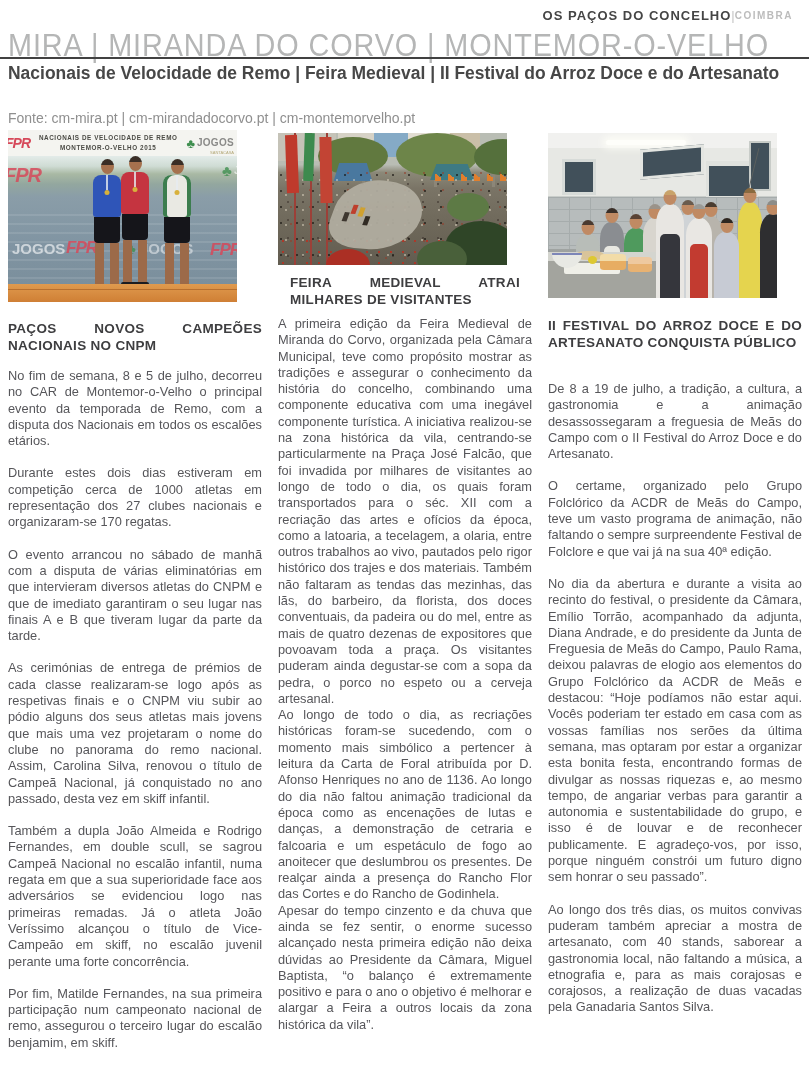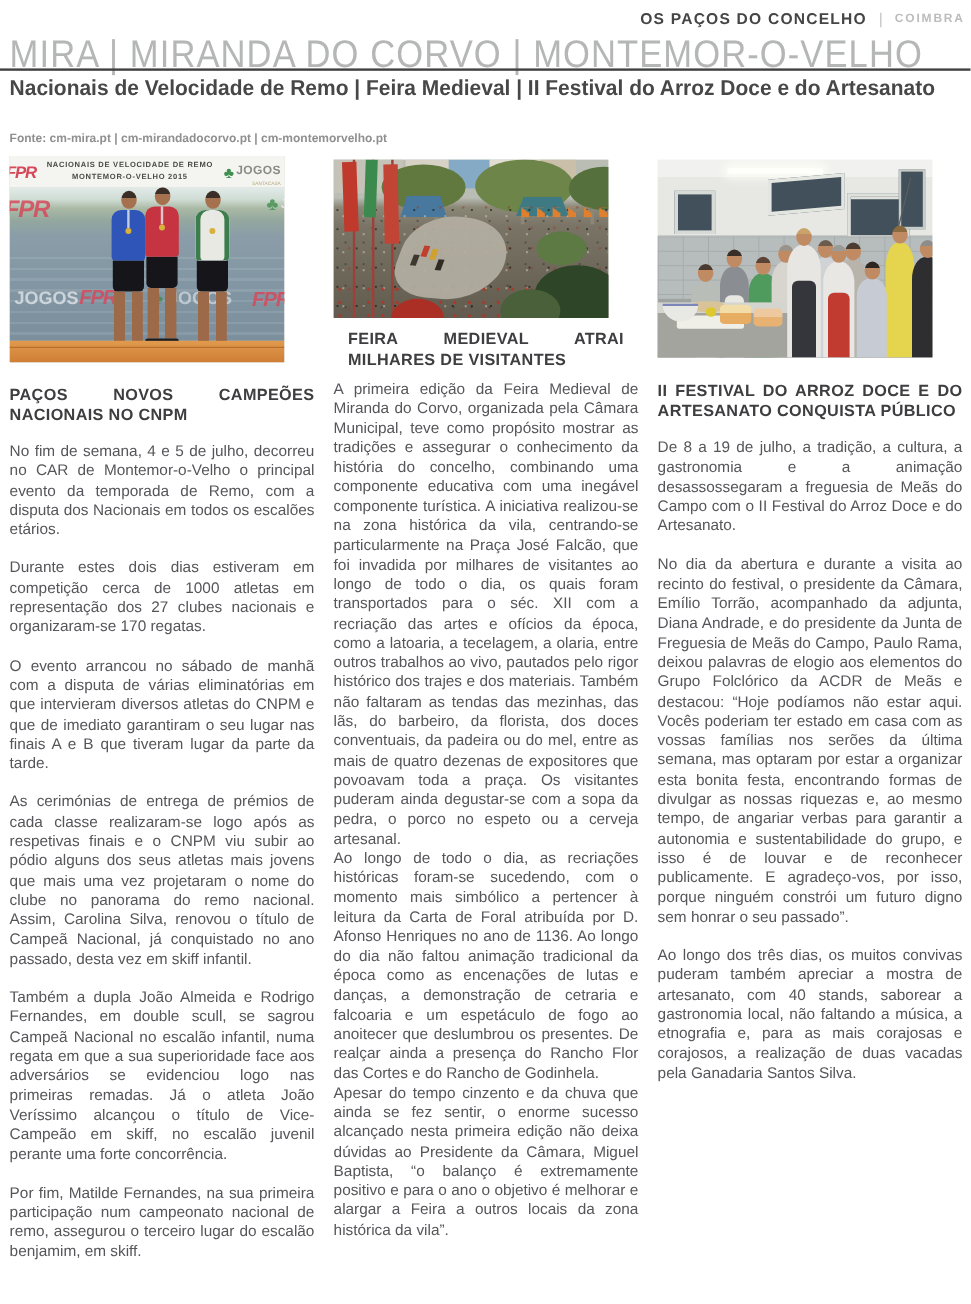--- a/index.html
+++ b/index.html
@@ -1,39 +1,39 @@
 <!DOCTYPE html>
 <html lang="pt"><head>
 <meta charset="utf-8">
 <style>
   html,body{margin:0;padding:0;background:#fff;}
   #page{position:relative;width:809px;height:1087px;background:#ffffff;overflow:hidden;
         font-family:"Liberation Sans","DejaVu Sans",sans-serif;color:#545456;}
 
   
-  .hdr{position:absolute;top:8px;right:5px;display:flex;align-items:center;gap:10px;white-space:nowrap;}
+  .hdr{position:absolute;top:8px;right:16px;display:flex;align-items:center;white-space:nowrap;}
   .hdr .brand{font-size:13px;font-weight:bold;letter-spacing:1px;color:#454545;}
   .hdr .sep{color:#c4c4c4;font-size:13px;}
   .hdr .region{font-size:10px;font-weight:bold;letter-spacing:1.5px;color:#bcbcbc;}
 
   .bigtitle{position:absolute;top:27px;left:8px;font-size:32px;font-weight:400;color:#b5b6b6;
             letter-spacing:1px;white-space:nowrap;transform:scaleX(0.9);transform-origin:left center;}
   .rule{position:absolute;top:57px;left:0;width:809px;height:2px;background:#414141;}
   .subtitle{position:absolute;top:63px;left:8px;font-size:18px;font-weight:bold;color:#474747;
             white-space:nowrap;transform:scaleX(0.97);transform-origin:left center;}
-  .fonte{position:absolute;top:110px;left:8px;font-size:10px;color:#8f8f8f;font-weight:bold;}
+  .fonte{position:absolute;top:110px;left:8px;font-size:14px;color:#8f8f8f;}
 
   
   .col{position:absolute;top:130px;width:254px;}
   .col1{left:8px;} .col2{left:278px;} .col3{left:548px;}
   .headline{font-size:13.5px;line-height:17px;font-weight:bold;color:#3e3e40;
             letter-spacing:.3px;text-align:justify;margin:0;}
   .col1 .headline{margin:18px 0 14px;}
   .col2 .headline{margin:9px 12px 8px;}
-  .col3 .headline{margin:19px 0 14px;}
+  .col3 .headline{margin:19px 0 30px;}
   .body p{font-size:12.8px;line-height:16.3px;text-align:justify;color:#56565a;margin:0 0 16px;hyphens:none;}
   .body p.tight{margin:0;}
 
   
   .photo{position:relative;width:229px;overflow:hidden;background:#cfcfcb;}
 
   
   .ph1{height:172px;}
   .ph1 .banner{position:absolute;top:0;left:0;right:0;height:26px;background:#f4f4f0;display:flex;align-items:center;z-index:3;}
   .fprtxt{color:#d6495a;font-weight:bold;font-style:italic;font-size:14px;letter-spacing:-1px;}
@@ -174,21 +174,21 @@
         <div class="hd"></div>
           <div class="tr" style="box-shadow:inset 4px 0 0 #3c7d4e,inset -4px 0 0 #3c7d4e;"></div>
           <div class="sh"></div>
           <div class="lg"></div>
           <div class="ft"></div>
       </div>
       <div class="deck"></div>
     </div>
     <h2 class="headline">PAÇOS NOVOS CAMPEÕES NACIONAIS NO CNPM</h2>
     <div class="body">
-      <p>No fim de semana, 4 e 5 de julho, decorreu no CAR de Montemor-o-Velho o principal evento da temporada de Remo, com a disputa dos Nacionais em todos os escalões etários.</p>
+      <p>No fim de semana, 8 e 5 de julho, decorreu no CAR de Montemor-o-Velho o principal evento da temporada de Remo, com a disputa dos Nacionais em todos os escalões etários.</p>
       <p>Durante estes dois dias estiveram em competição cerca de 1000 atletas em representação dos 27 clubes nacionais e organizaram-se 170 regatas.</p>
       <p>O evento arrancou no sábado de manhã com a disputa de várias eliminatórias em que intervieram diversos atletas do CNPM e que de imediato garantiram o seu lugar nas finais A e B que tiveram lugar da parte da tarde.</p>
       <p>As cerimónias de entrega de prémios de cada classe realizaram-se logo após as respetivas finais e o CNPM viu subir ao pódio alguns dos seus atletas mais jovens que mais uma vez projetaram o nome do clube no panorama do remo nacional. Assim, Carolina Silva, renovou o título de Campeã Nacional, já conquistado no ano passado, desta vez em skiff infantil.</p>
       <p>Também a dupla João Almeida e Rodrigo Fernandes, em double scull, se sagrou Campeã Nacional no escalão infantil, numa regata em que a sua superioridade face aos adversários se evidenciou logo nas primeiras remadas. Já o atleta João Veríssimo alcançou o título de Vice-Campeão em skiff, no escalão juvenil perante uma forte concorrência.</p>
       <p>Por fim, Matilde Fernandes, na sua primeira participação num campeonato nacional de remo, assegurou o terceiro lugar do escalão benjamim, em skiff.</p>
     </div>
   </div>
 
   <div class="col col2">
     <div class="photo ph2">
@@ -255,18 +255,19 @@
       <div class="tray"></div>
       <div class="bowl"></div>
       <div class="bread"></div>
       <div class="lemon"></div>
       <div class="cake" style="left:52px;bottom:28px;width:26px;height:16px;background:linear-gradient(180deg,#f2dca8 0 45%,#e7ad62 45%);"></div>
       <div class="cake" style="left:80px;bottom:26px;width:24px;height:15px;background:linear-gradient(180deg,#eec9a0 0 45%,#e8b272 45%);"></div>
     </div>
     <h2 class="headline">II FESTIVAL DO ARROZ DOCE E DO ARTESANATO CONQUISTA PÚBLICO</h2>
     <div class="body">
       <p>De 8 a 19 de julho, a tradição, a cultura, a gastronomia e a animação desassossegaram a freguesia de Meãs do Campo com o II Festival do Arroz Doce e do Artesanato.</p>
+      <p>O certame, organizado pelo Grupo Folclórico da ACDR de Meãs do Campo, teve um vasto programa de animação, não faltando o sempre surpreendente Festival de Folclore e que vai já na sua 40ª edição.</p>
       <p>No dia da abertura e durante a visita ao recinto do festival, o presidente da Câmara, Emílio Torrão, acompanhado da adjunta, Diana Andrade, e do presidente da Junta de Freguesia de Meãs do Campo, Paulo Rama, deixou palavras de elogio aos elementos do Grupo Folclórico da ACDR de Meãs e destacou: “Hoje podíamos não estar aqui. Vocês poderiam ter estado em casa com as vossas famílias nos serões da última semana, mas optaram por estar a organizar esta bonita festa, encontrando formas de divulgar as nossas riquezas e, ao mesmo tempo, de angariar verbas para garantir a autonomia e sustentabilidade do grupo, e isso é de louvar e de reconhecer publicamente. E agradeço-vos, por isso, porque ninguém constrói um futuro digno sem honrar o seu passado”.</p>
       <p>Ao longo dos três dias, os muitos convivas puderam também apreciar a mostra de artesanato, com 40 stands, saborear a gastronomia local, não faltando a música, a etnografia e, para as mais corajosas e corajosos, a realização de duas vacadas pela Ganadaria Santos Silva.</p>
     </div>
   </div>
 
 </div>
 
 </body></html>

